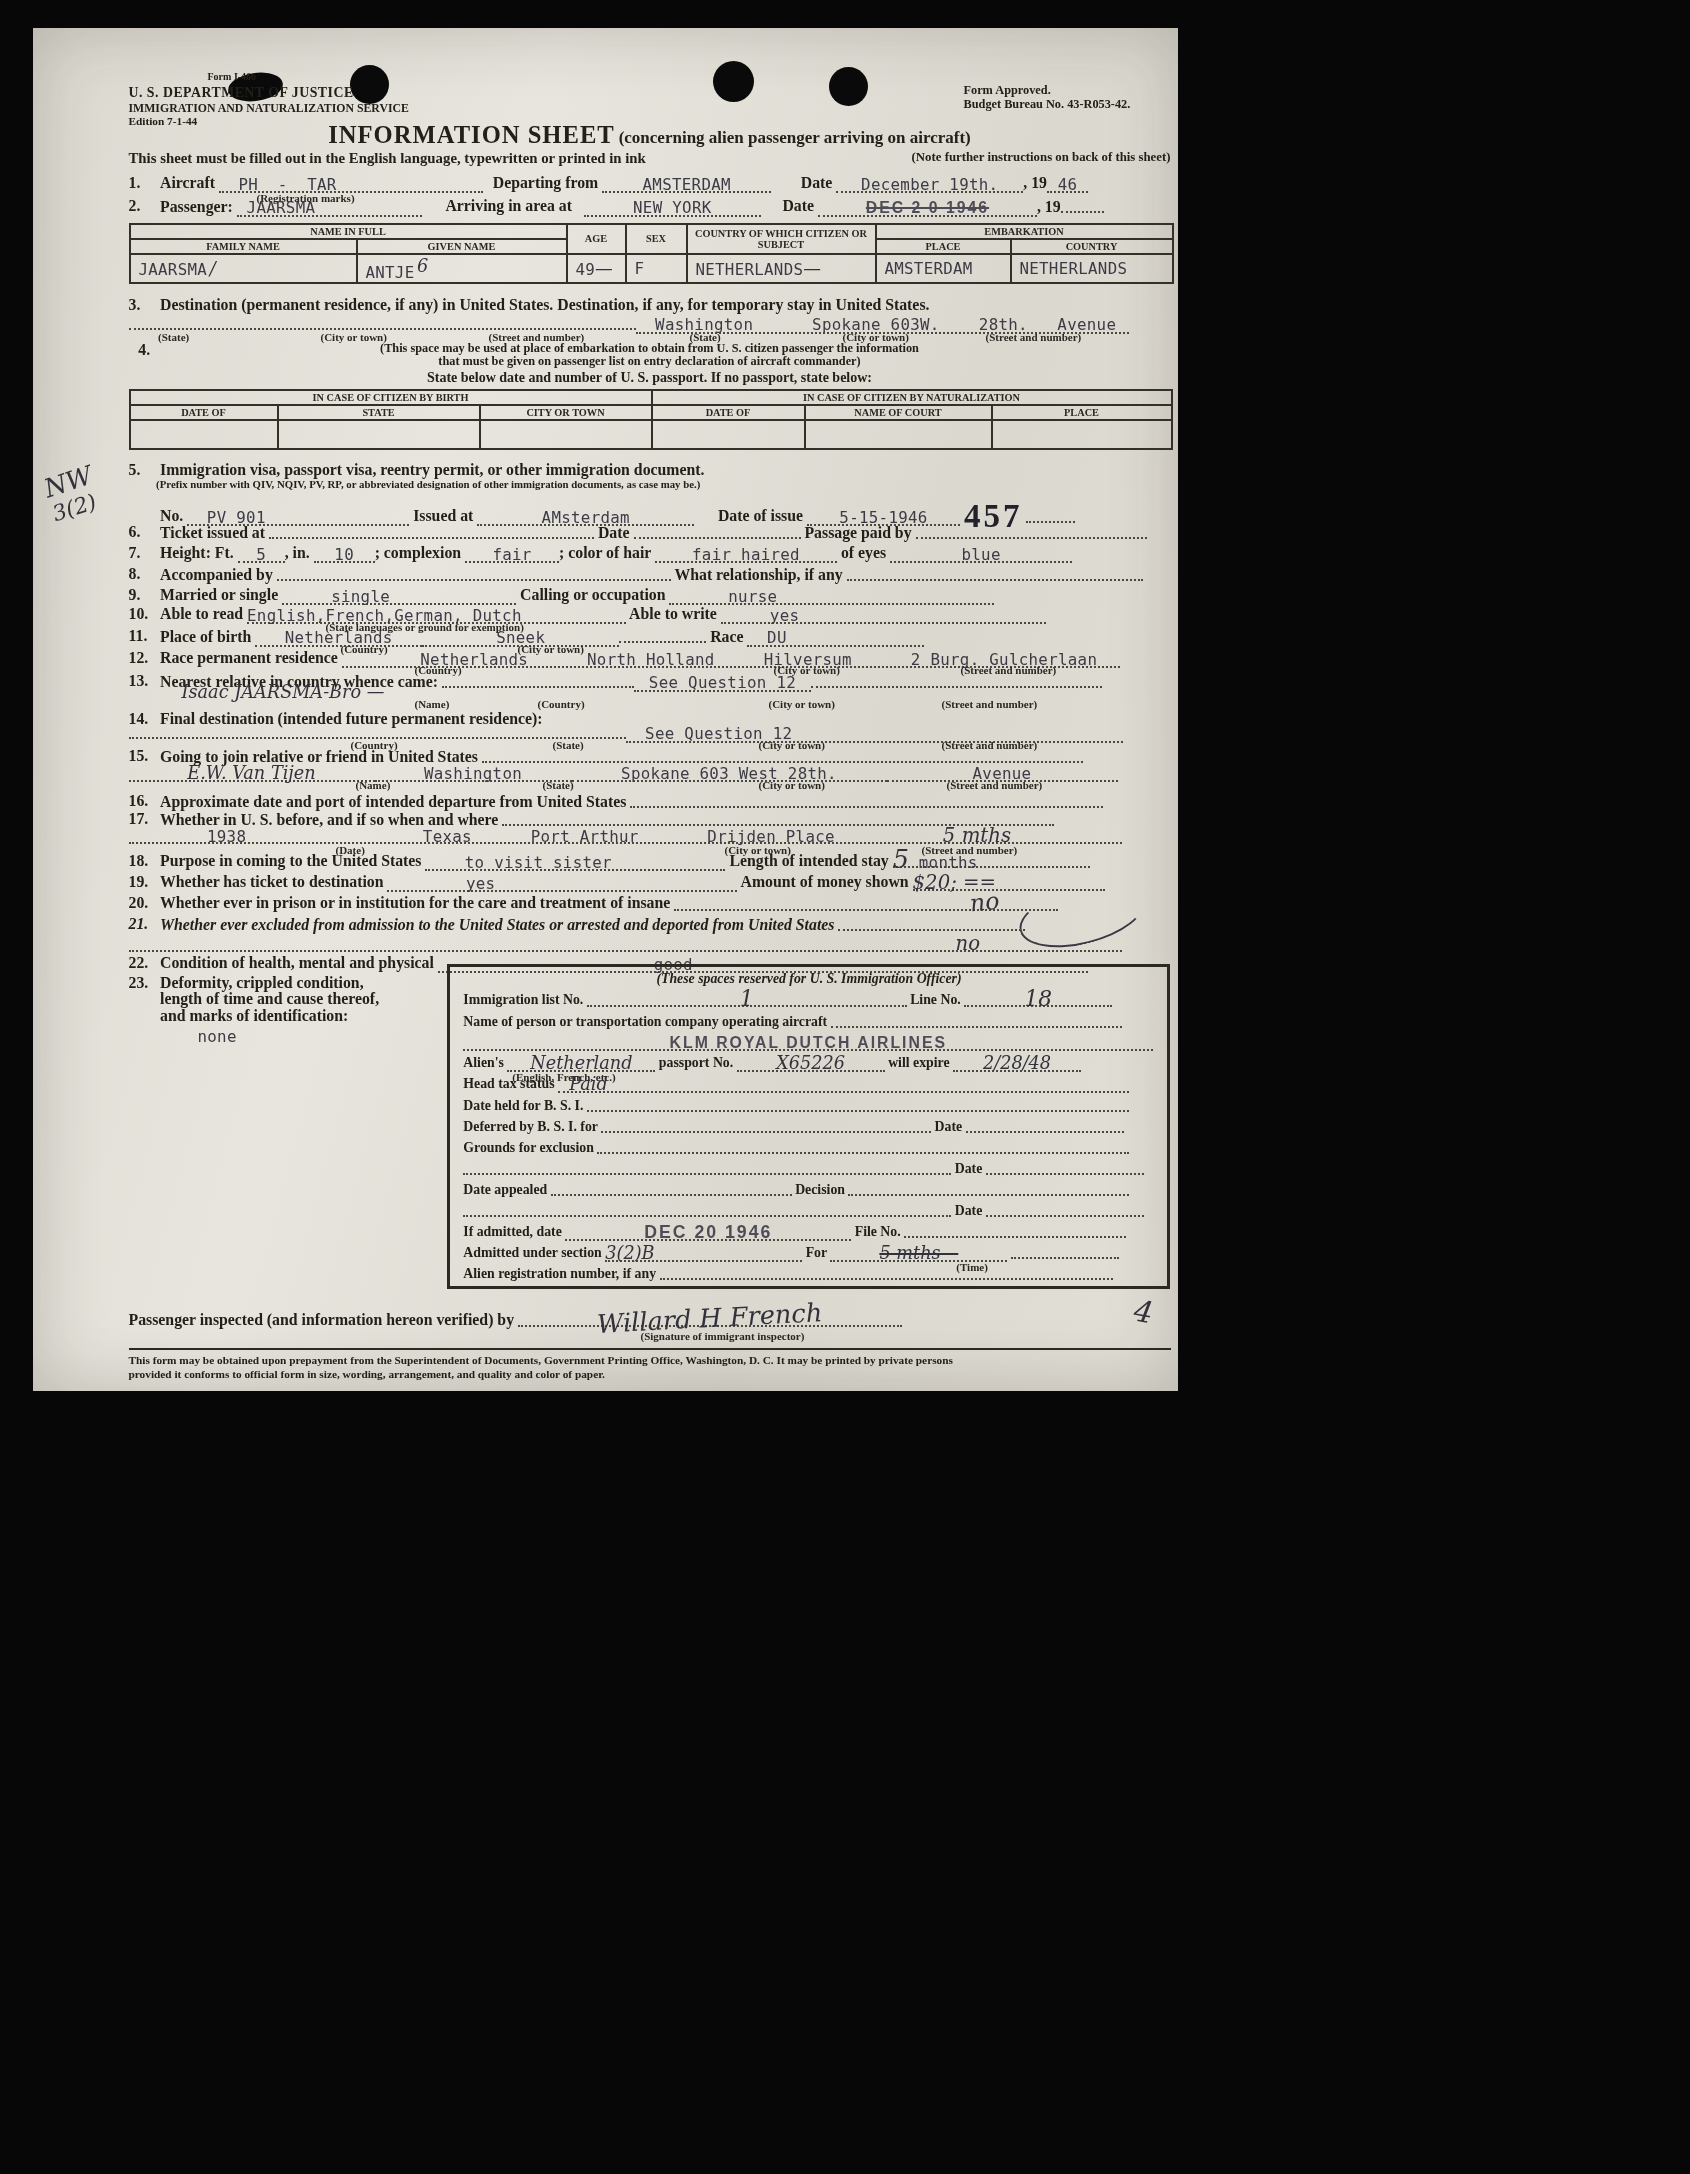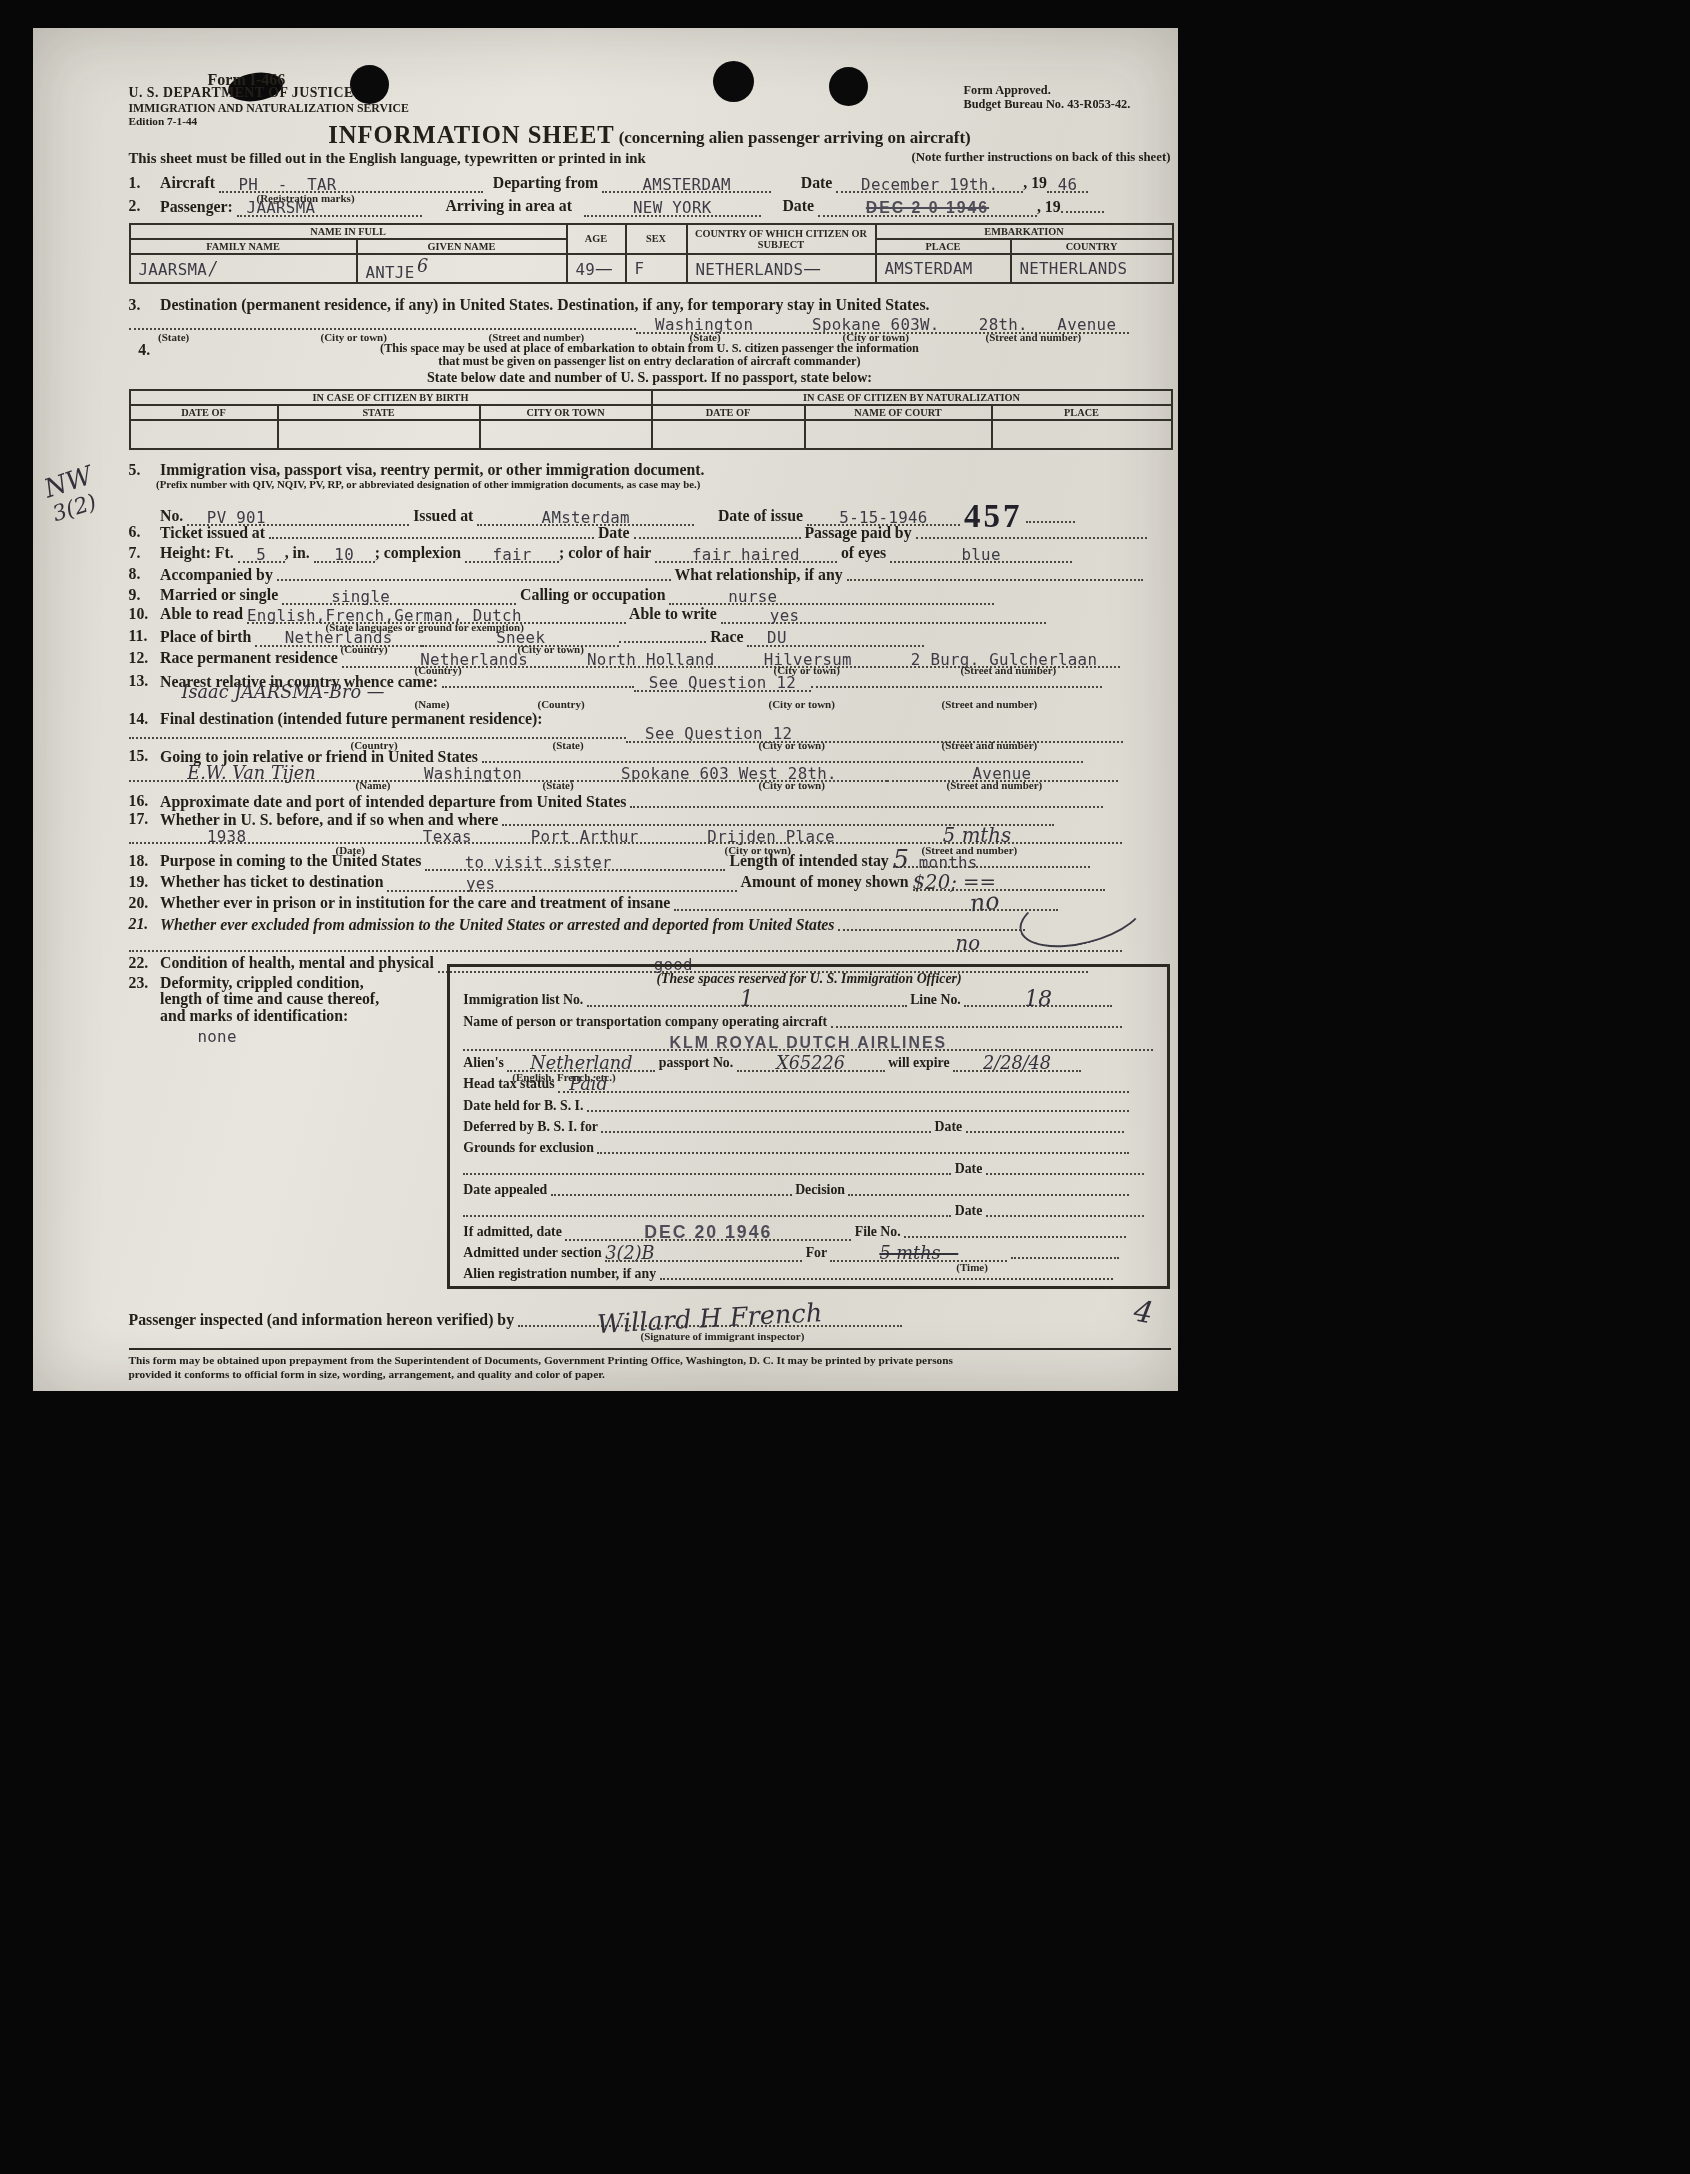--- a/index.html
+++ b/index.html
@@ -54,21 +54,21 @@
 <div class="artifact" style="left:971px; top:51px; width:25.6px; height:3px;"></div>
 <div class="curve" style="left:1032px; top:45px; width:95px; height:17.7px;"></div>
 
 <div class="paper">
 
   <div class="hole" style="left:195px; top:45px; width:55px; height:27.6px; transform:rotate(-8deg);"></div>
   <div class="hole" style="left:317px; top:37px; width:39px; height:39px;"></div>
   <div class="hole" style="left:680px; top:33px; width:41px; height:41px;"></div>
   <div class="hole" style="left:796px; top:39px; width:39px; height:39px;"></div>
 
-  <div class="row" style="top:43px; font-size:16px;"><span style="margin-left:79px;">Form I-466</span></div>
+  <div class="row" style="top:43px; font-size:10px;"><span style="margin-left:79px;">Form I-466</span></div>
   <div class="row" style="top:57px; font-size:13.8px; letter-spacing:0.5px;"><span>U. S. DEPARTMENT OF JUSTICE</span></div>
   <div class="row" style="top:73px; font-size:11.8px;"><span>IMMIGRATION AND NATURALIZATION SERVICE</span></div>
   <div class="row" style="top:87px; font-size:11.3px;"><span>Edition 7-1-44</span></div>
   <div class="row" style="top:55px; left:931px; width:207px; font-size:12.3px; line-height:14.8px;">
     <span>Form Approved.</span><br>
     <span>Budget Bureau No. 43-R053-42.</span>
   </div>
 
   <div class="row ctr" style="top:93px;">
     <span style="font-size:24.6px; letter-spacing:1px;">INFORMATION SHEET</span>

